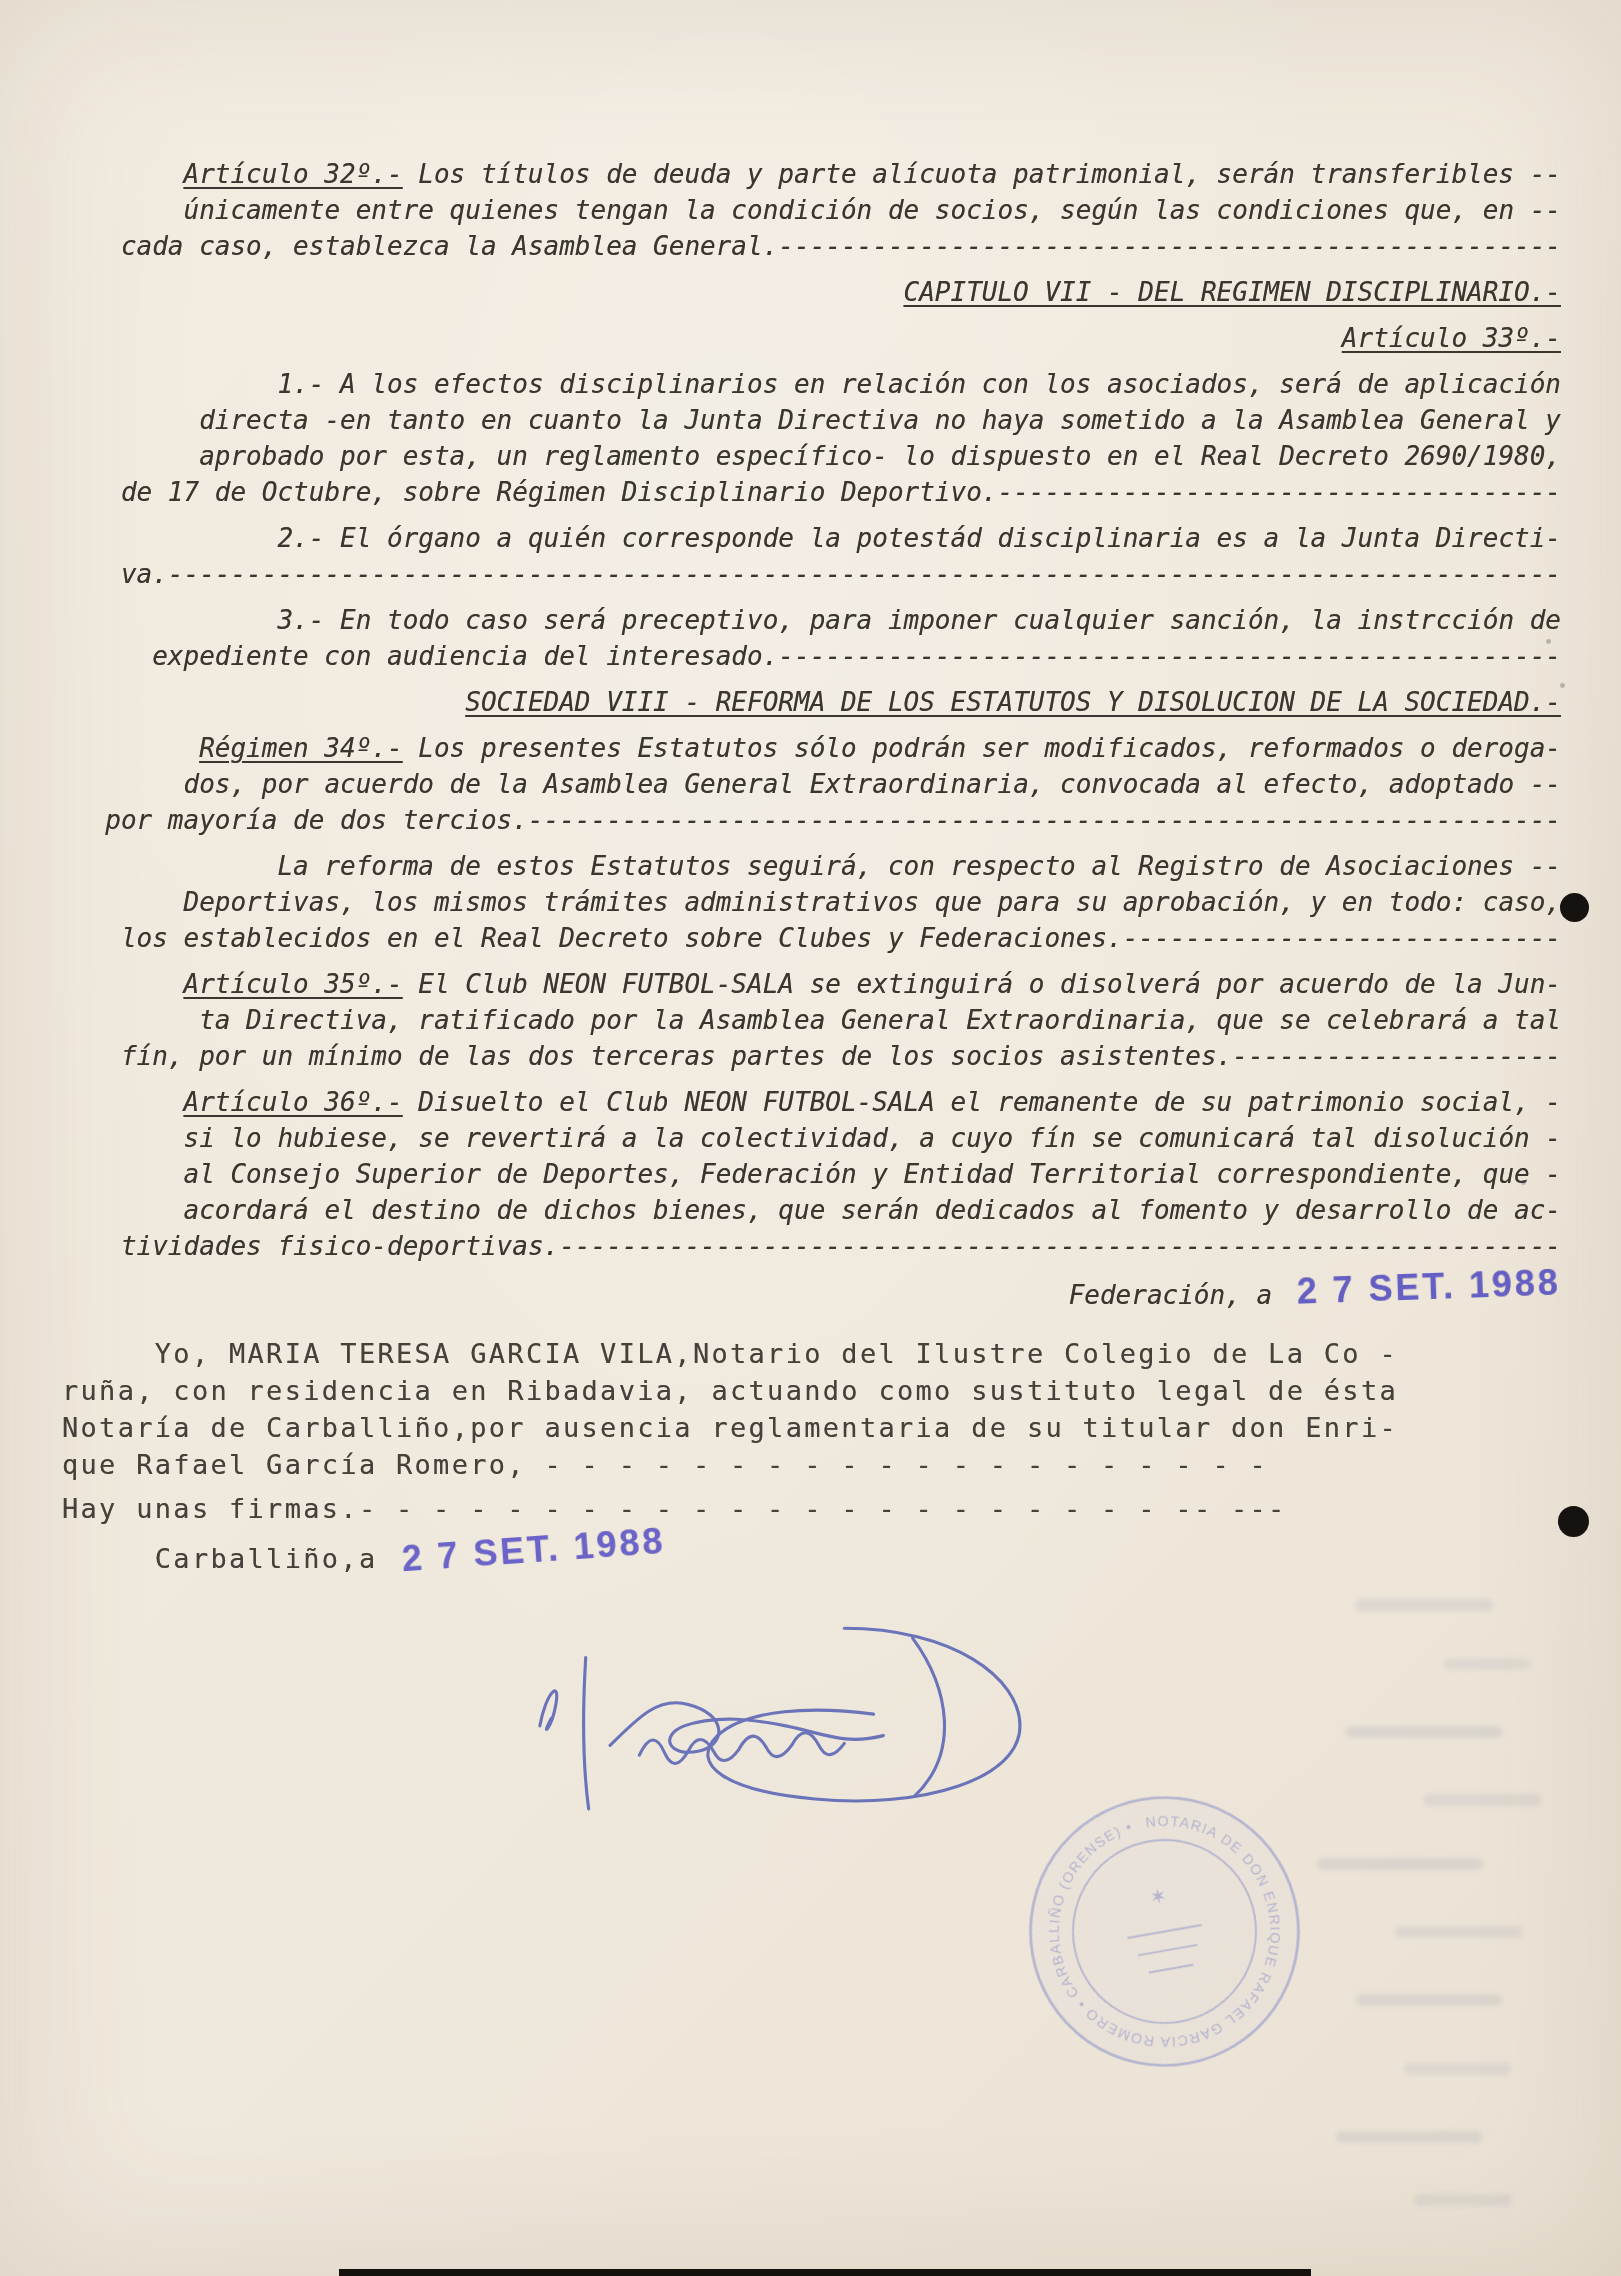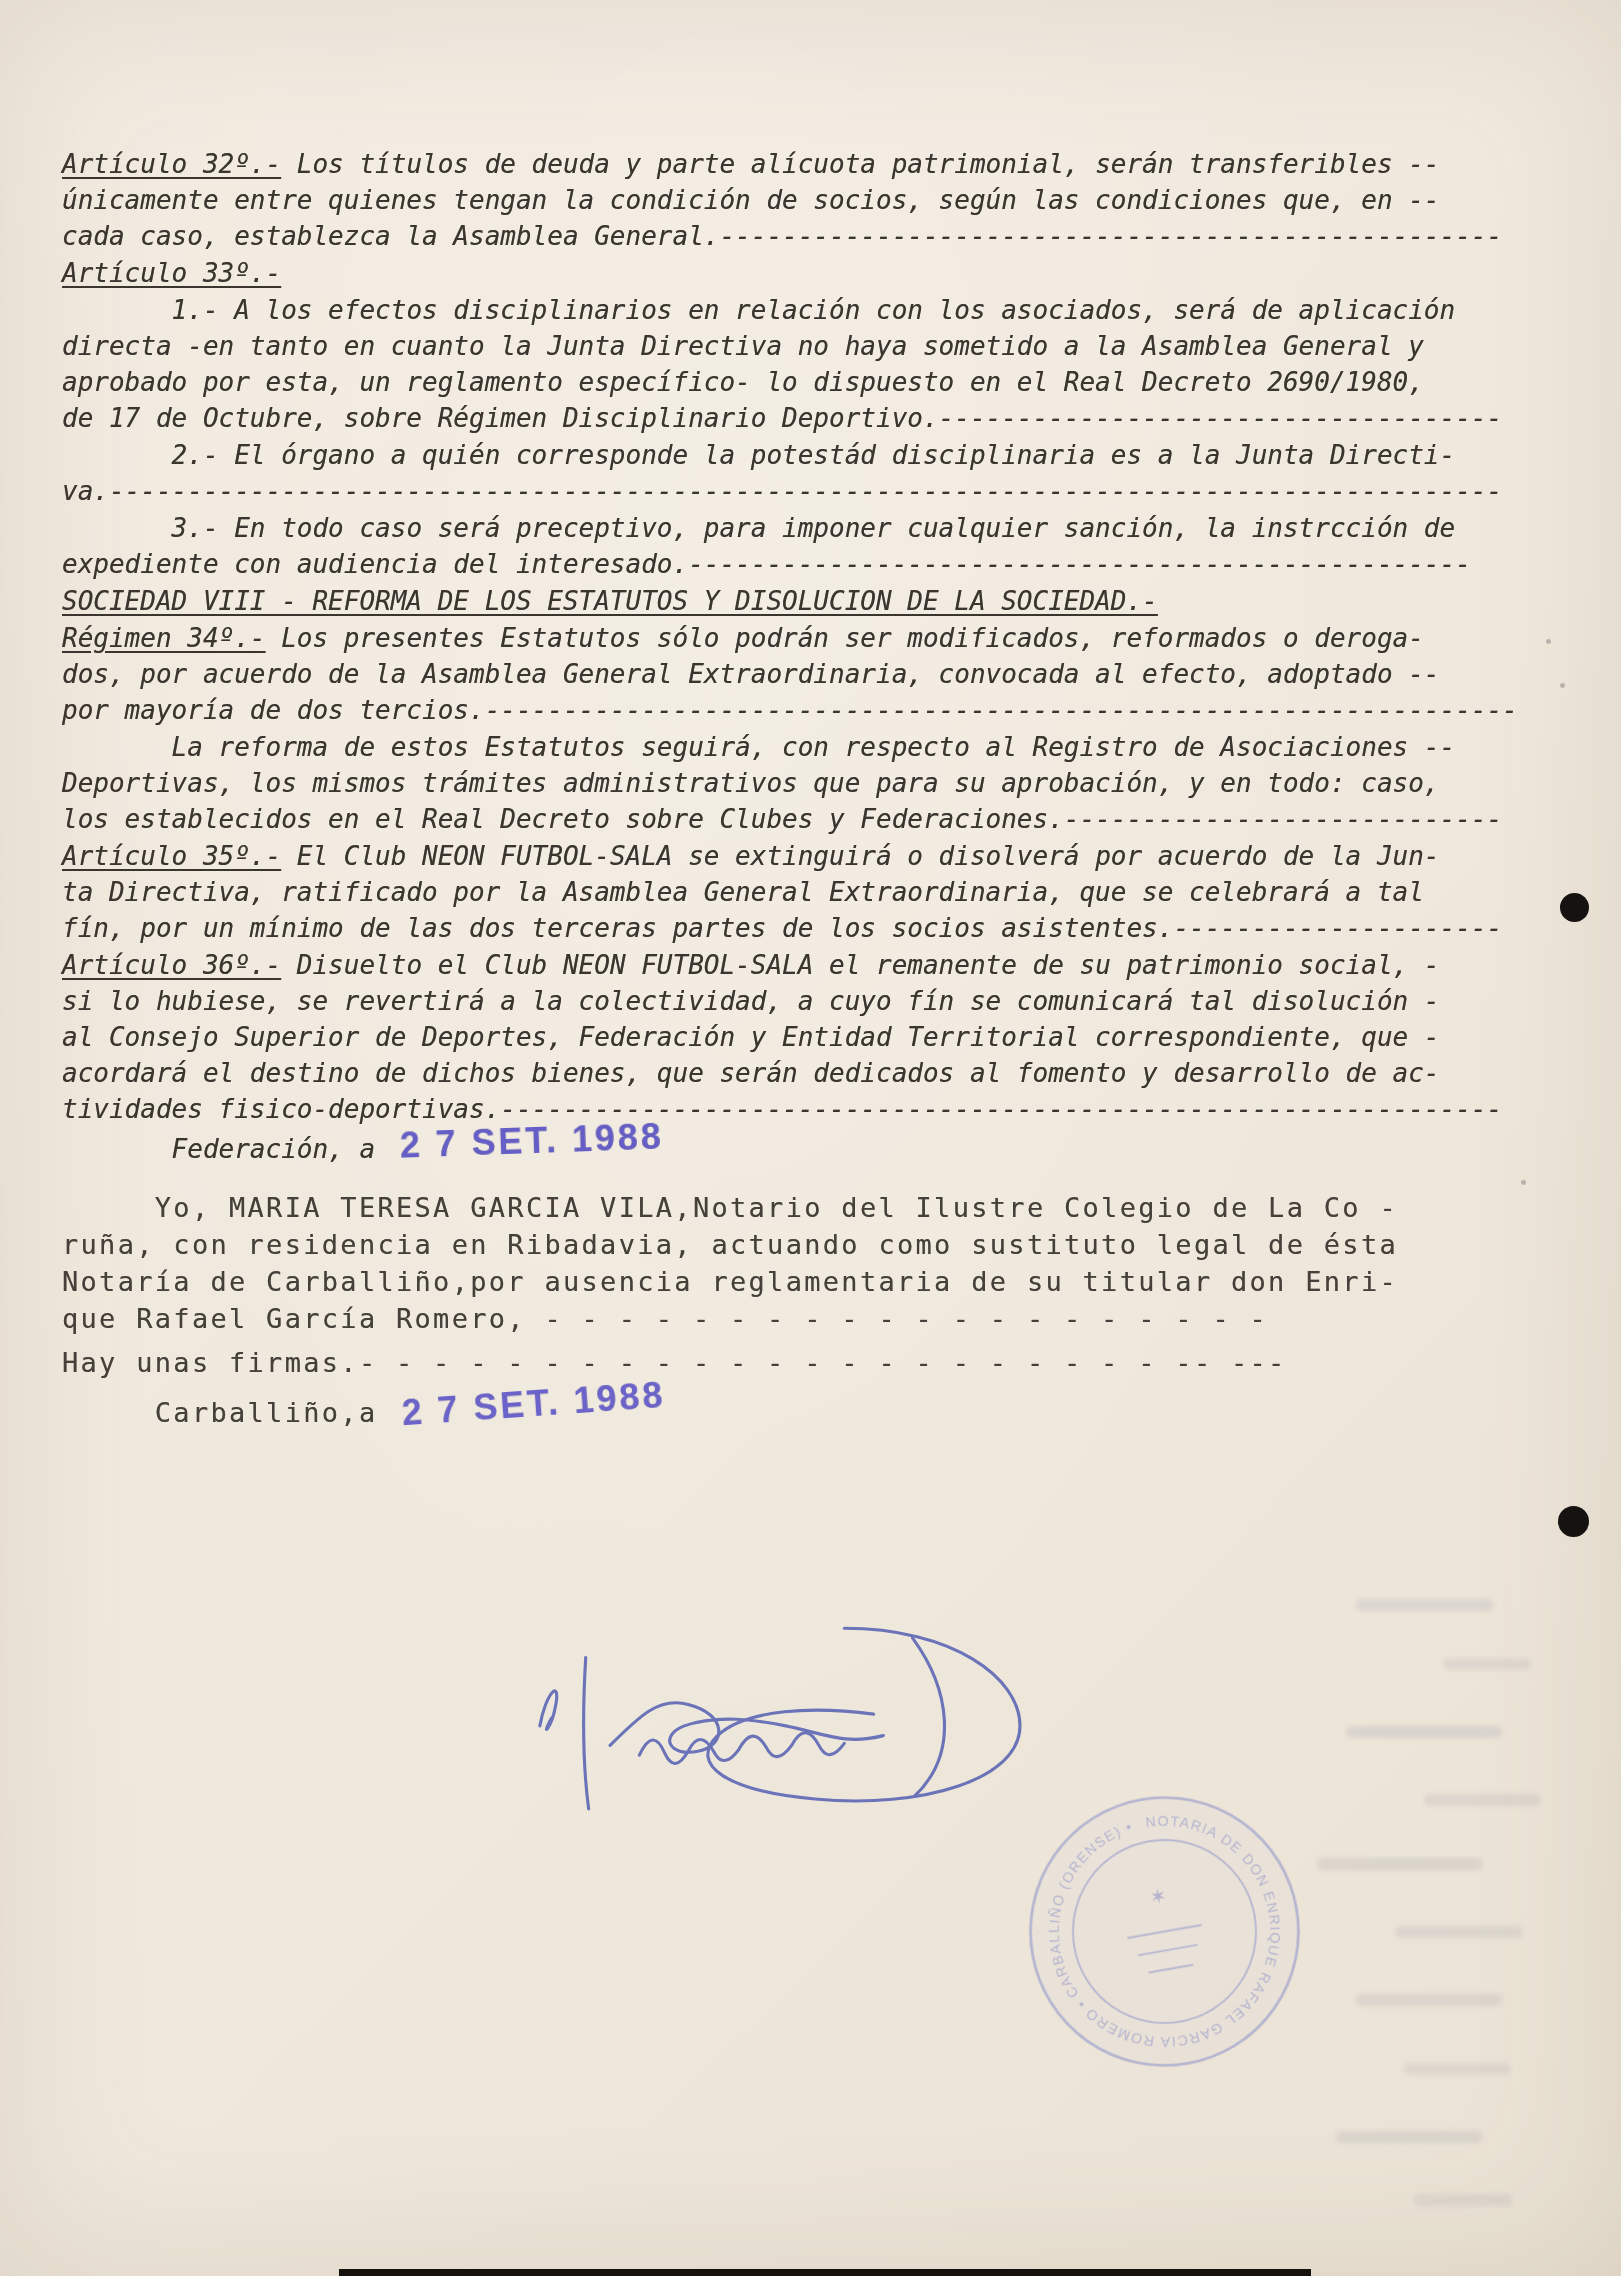--- a/index.html
+++ b/index.html
@@ -13,22 +13,23 @@
     box-shadow: inset 0 0 156px rgba(120,100,70,.14);
     overflow:hidden;
     font-family:"DejaVu Sans Mono","Liberation Mono",monospace;
     color:#3a362f;
   }
   .content{position:absolute;top:146px;left:62px;width:1499px;}
   .tw{
     font-style:italic;
     font-size:26px;line-height:36px;
     white-space:pre-wrap;
-    margin:0 0 1px 0;
+    margin:10px 0 1px 0;
     text-shadow:0 0 0.6px rgba(58,54,47,.55);
+    text-align:right;
   }
   .u{text-decoration:underline;text-underline-offset:3.9px;}
   .notary{
     font-style:normal;
     font-size:27px;line-height:37px;
     letter-spacing:2.3px;
     white-space:pre-wrap;
     margin:0;
     color:#45413a;
     text-shadow:0 0 0.5px rgba(69,65,58,.5);
@@ -58,20 +59,21 @@
 <body>
 
 <div class="sheet">
 
   <div class="content">
 
     <p class="tw"><span class="u">Artículo 32º.-</span><span> Los títulos de deuda y parte alícuota patrimonial, serán transferibles --
 únicamente entre quienes tengan la condición de socios, según las condiciones que, en --
 cada caso, establezca la Asamblea General.--------------------------------------------------</span></p>
 
+    <p class="tw"><span class="u">CAPITULO VII - DEL REGIMEN DISCIPLINARIO.-</span></p>
 
     <p class="tw"><span class="u">Artículo 33º.-</span></p>
 
     <p class="tw">       1.- A los efectos disciplinarios en relación con los asociados, será de aplicación
 directa -en tanto en cuanto la Junta Directiva no haya sometido a la Asamblea General y
 aprobado por esta, un reglamento específico- lo dispuesto en el Real Decreto 2690/1980,
 de 17 de Octubre, sobre Régimen Disciplinario Deportivo.------------------------------------</p>
     <p class="tw">       2.- El órgano a quién corresponde la potestád disciplinaria es a la Junta Directi-
 va.-----------------------------------------------------------------------------------------</p>
     <p class="tw">       3.- En todo caso será preceptivo, para imponer cualquier sanción, la instrcción de

